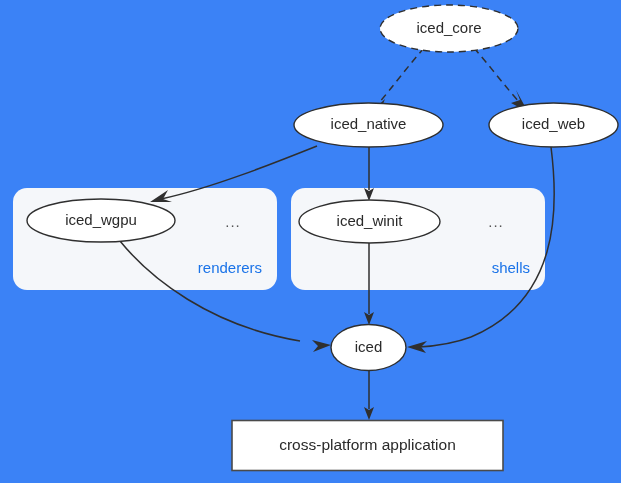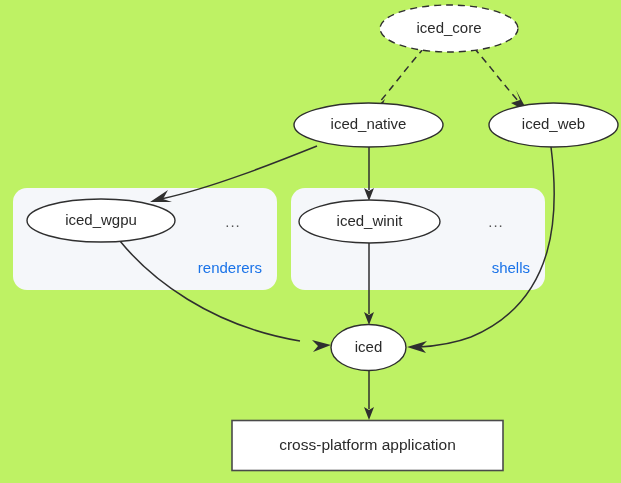--- a/index.html
+++ b/index.html
@@ -8,21 +8,21 @@
     padding: 0;
     background: #ffffff;
   }
   body {
     font-family: "Liberation Sans", sans-serif;
   }
   #diagram-root {
     position: relative;
     width: 621px;
     height: 483px;
-    background: #bef264;
+    background: #3b82f6;
     overflow: hidden;
   }
   #diagram-svg {
     position: absolute;
     top: 0;
     left: 0;
     width: 621px;
     height: 483px;
     display: block;
   }

